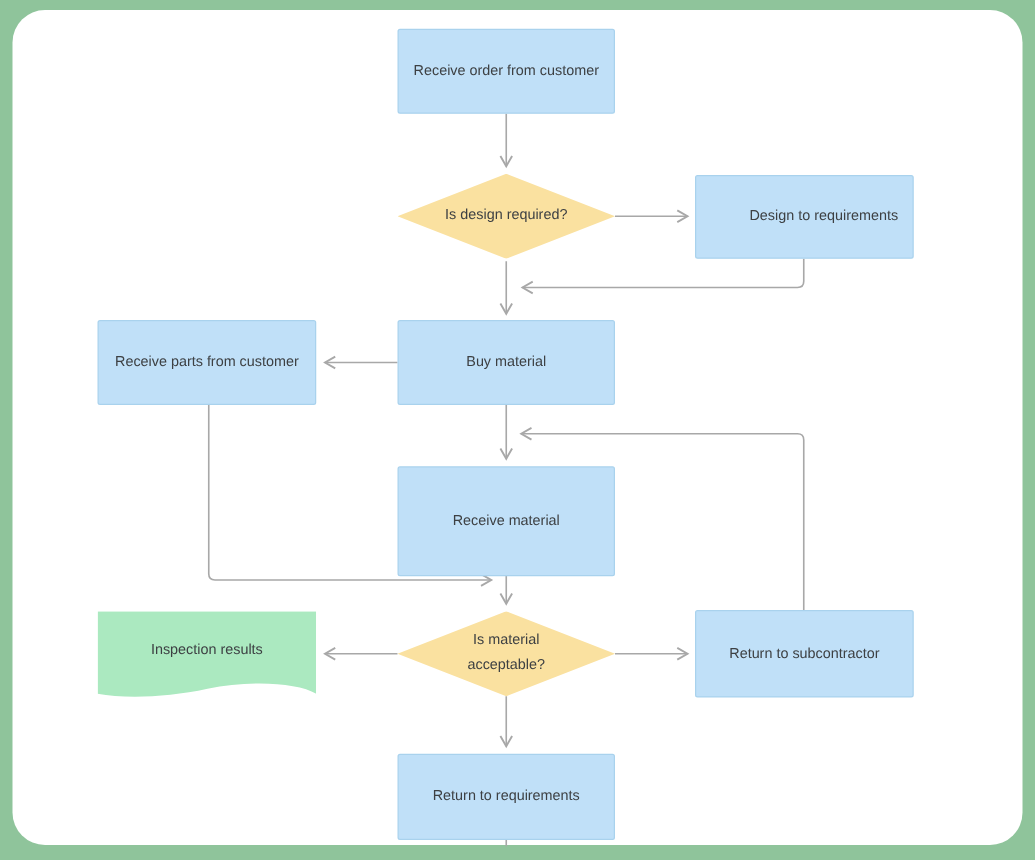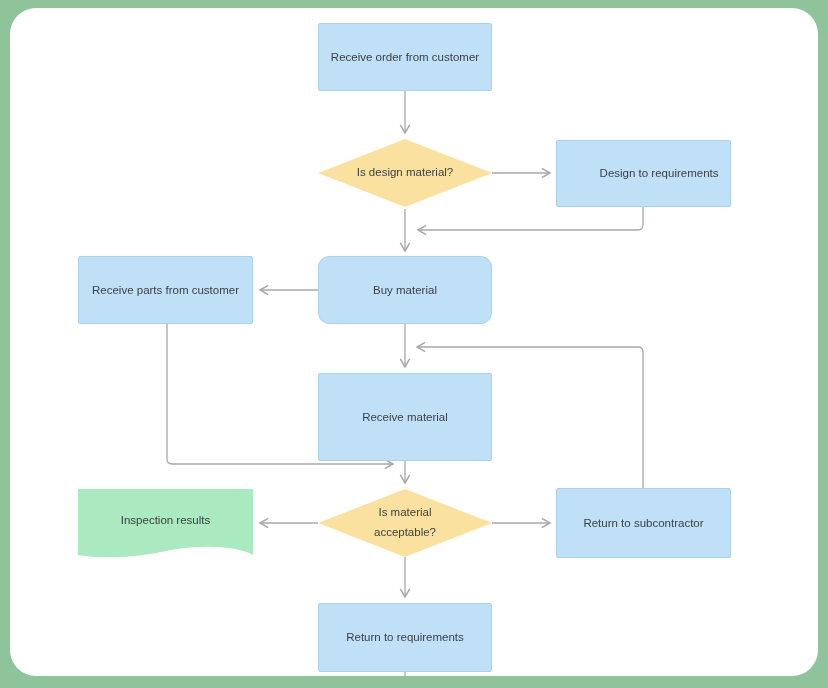--- a/index.html
+++ b/index.html
@@ -55,21 +55,21 @@
     background: #abe9c0;
     clip-path: path('M0 0 H175 V66 C160 57 122 55 88 62 C56 69 22 70 0 66 Z');
   }
   .document .label { width: 150px; padding-bottom: 6px; }
 
   
   #n-receive-order   { left: 318px; top: 23px;  width: 174px; height: 68px; }
   #n-design-q        { left: 318px; top: 139px; width: 174px; height: 68px; }
   #n-design-req      { left: 556px; top: 140px; width: 175px; height: 67px; text-align: right; }
   #n-receive-parts   { left: 78px;  top: 256px; width: 175px; height: 68px; }
-  #n-buy-material    { left: 318px; top: 256px; width: 174px; height: 68px; border-radius: 11px; }
+  #n-buy-material    { left: 318px; top: 256px; width: 174px; height: 68px; }
   #n-receive-material{ left: 318px; top: 373px; width: 174px; height: 88px; }
   #n-inspection      { left: 78px;  top: 489px; width: 175px; height: 69px; }
   #n-material-q      { left: 318px; top: 489px; width: 174px; height: 68px; }
   #n-return-sub      { left: 556px; top: 488px; width: 175px; height: 70px; }
   #n-build-req       { left: 318px; top: 603px; width: 174px; height: 69px; }
 </style>
 </head>
 <body>
 
 <div class="canvas"></div>
@@ -95,21 +95,21 @@
     <path d="M405 557 V597" marker-end="url(#arrow)"></path>
     <path d="M405 672 V677"></path>
   </g>
 </svg>
 
 <div id="n-receive-order" class="node process">
   <span class="label">Receive order from customer</span>
 </div>
 
 <div id="n-design-q" class="node decision">
-  <span class="label">Is design material?</span>
+  <span class="label">Is design required?</span>
 </div>
 
 <div id="n-design-req" class="node process">
   <span class="label">Design to requirements</span>
 </div>
 
 <div id="n-receive-parts" class="node process">
   <span class="label">Receive parts from customer</span>
 </div>
 

